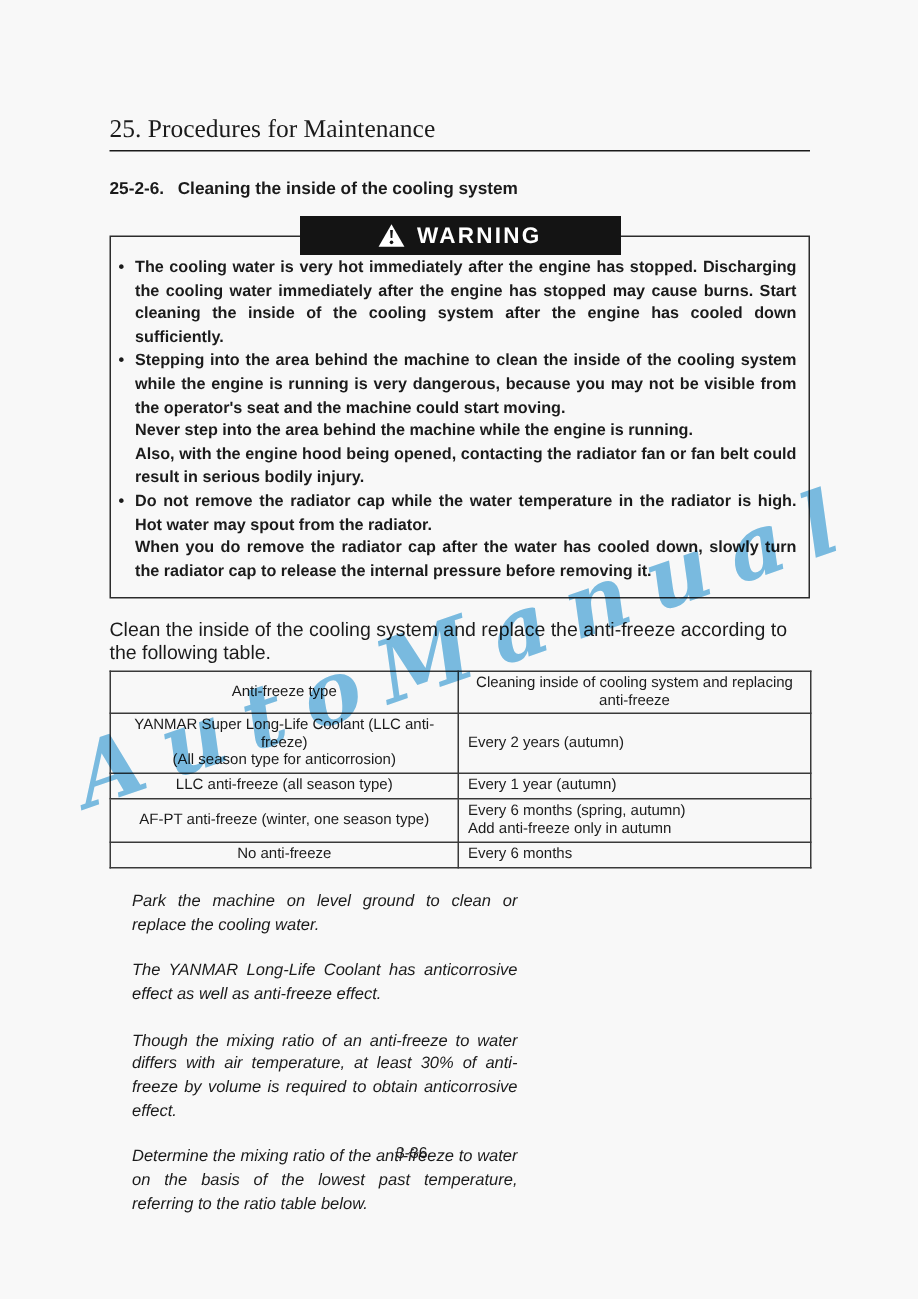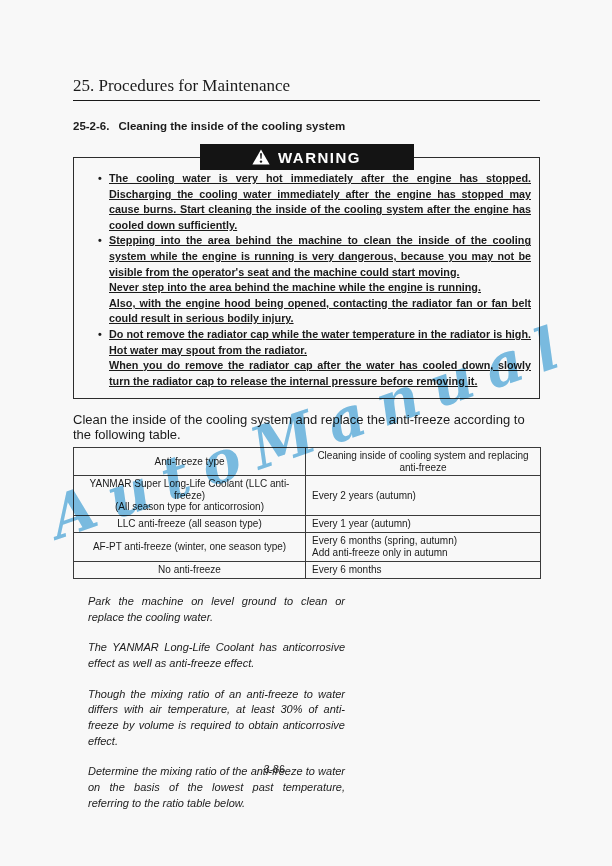--- a/index.html
+++ b/index.html
@@ -12,33 +12,33 @@
 
   .running-header {
     font-family:"Liberation Serif", serif; 
     font-size:17px; padding-bottom:4px; border-bottom:1.6px solid #1a1a1a;
   }
   .section-title { margin-top:19px; font-weight:bold; font-size:11.5px; }
   .section-title .num { margin-right:9px; }
 
   .warnbox {
     position:relative; margin-top:25px;
-    border:1.6px solid #2c2c2c; padding:13px 8px 9px 24px;
+    border:1.6px solid #2c2c2c; padding:13px 8px 9px 5px;
   }
   .warnbar {
     position:absolute; top:-14px; left:50%; transform:translateX(-50%);
     width:214px; height:26px; background:#141414; color:#ffffff;
     display:flex; align-items:center; justify-content:center; gap:8px;
     font-weight:bold; font-size:15px; letter-spacing:1.5px;
   }
   .warn-tri { width:18px; height:16px; display:block; }
   .w-item { display:flex; font-weight:bold; font-size:10.8px; line-height:15.6px; }
   .w-dot { width:11px; flex:none; }
   .w-text { flex:1; text-align:justify; }
-  .w-text div { margin:0;text-decoration:underline; }
+  .w-text div { margin:0; }
 
   .intro { margin:13px 0 0 0; font-size:13px; }
 
   table.af {
     margin-top:5px; border-collapse:collapse; width:467px;
     font-size:10px; border:1.5px solid #333333; table-layout:fixed;
   }
   table.af th, table.af td {
     border:1px solid #3a3a3a; font-weight:normal;
     padding:2px 6px; line-height:11.5px; vertical-align:middle;

